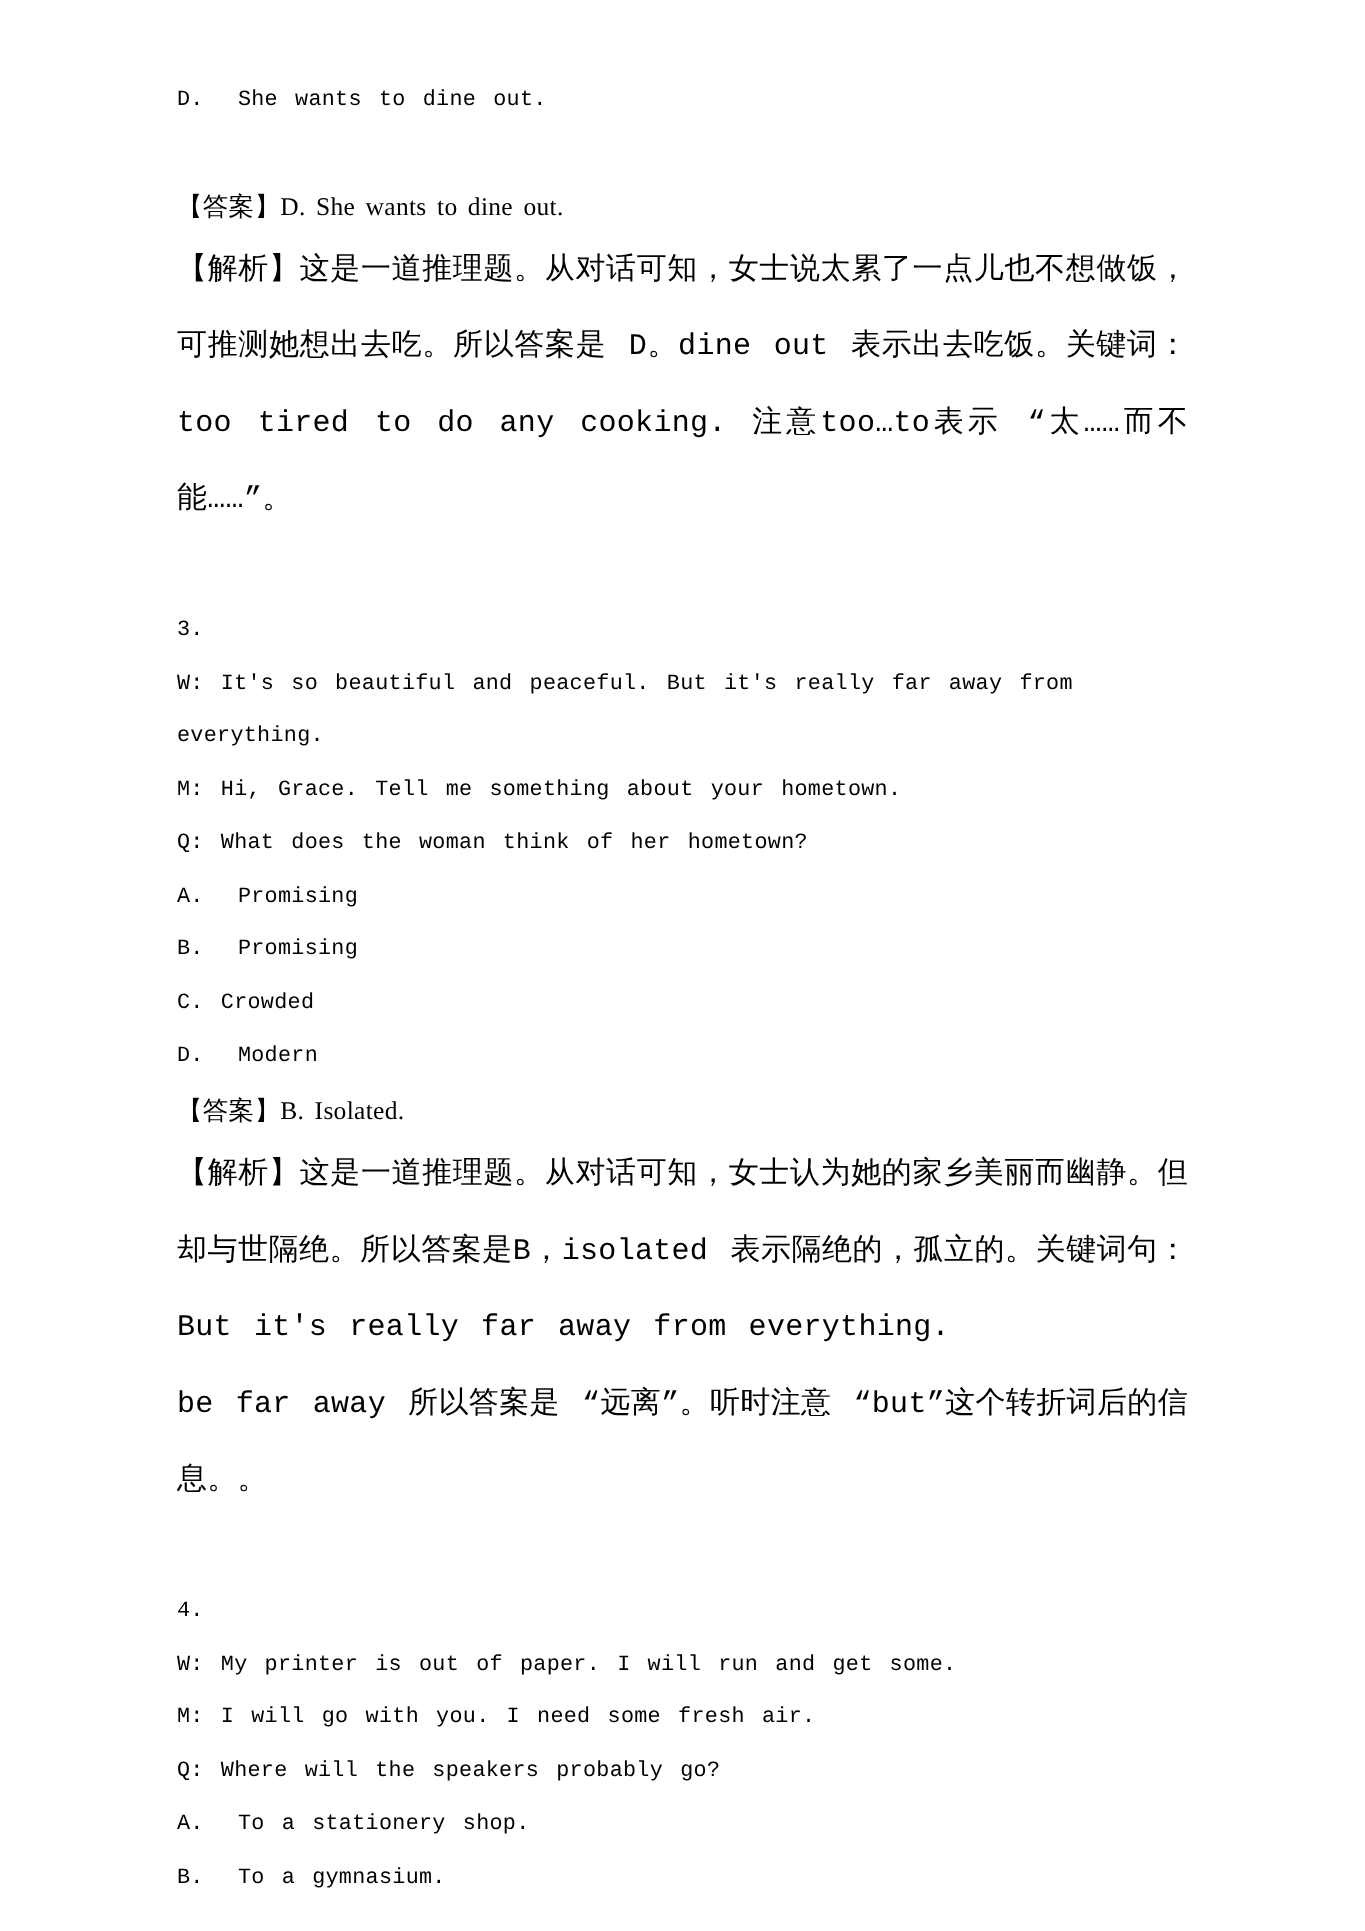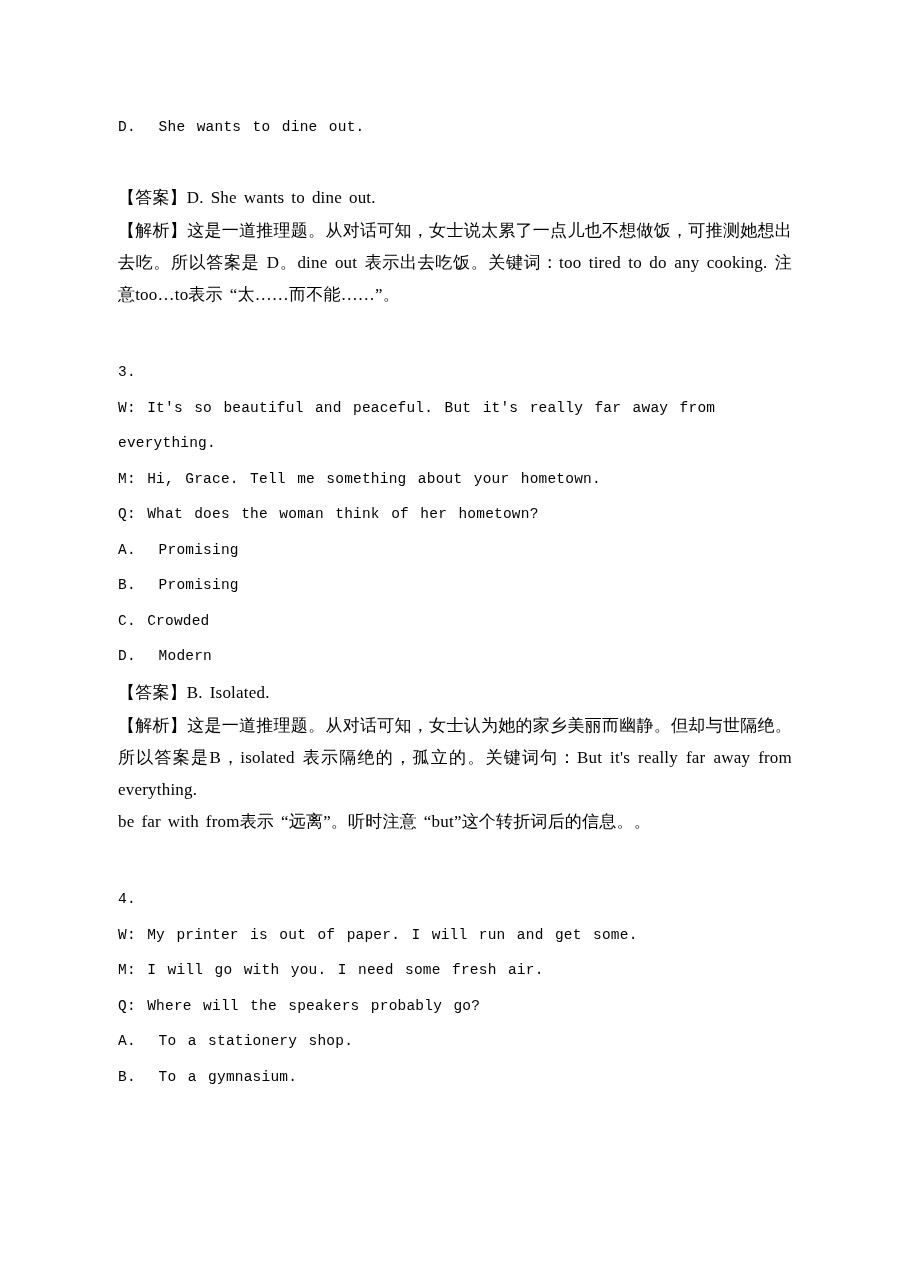--- a/index.html
+++ b/index.html
@@ -11,41 +11,41 @@
     width: 910px;
     height: 1287px;
     font-family: "Liberation Mono", "DejaVu Sans Mono", monospace;
     color: #000000;
   }
   .page {
     position: relative;
     width: 910px;
     height: 1287px;
     box-sizing: border-box;
-    padding: 110px 118px 0 118px;
+    padding: 50px 118px 0 118px;
   }
   .line {
     font-size: 14.5px;
     line-height: 35.5px;
     white-space: pre-wrap;
     letter-spacing: 0.2px;
   }
   .cn {
     font-family: Liberation Serif, serif;
     font-size: 17px;
     line-height: 35.5px;
     letter-spacing: 0.2px;
     text-align: justify;
     text-justify: inter-ideograph;
     white-space: pre-wrap;
   }
   .cn-block {
-    font-family: Liberation Serif, serif;
-    font-size: 17px;
-    line-height: 32px;
+    font-family: Liberation Mono, monospace;
+    font-size: 20px;
+    line-height: 51px;
     letter-spacing: 0.2px;
     text-align: justify;
     text-justify: inter-ideograph;
     white-space: pre-wrap;
   }
   .gap-lg { height: 44px; }
   .gap-md { height: 34px; }
   .spaced {
     word-spacing: 2.5px;
   }
@@ -78,21 +78,21 @@
   <div class="line spaced">B.  Promising</div>
 
   <div class="line spaced">C. Crowded</div>
 
   <div class="line spaced">D.  Modern</div>
 
   <div class="cn spaced">【答案】B. Isolated.</div>
 
   <div class="cn-block spaced">【解析】这是一道推理题。从对话可知，女士认为她的家乡美丽而幽静。但却与世隔绝。所以答案是B，isolated 表示隔绝的，孤立的。关键词句：But it's really far away from everything.</div>
 
-  <div class="cn-block spaced">be far with from表示 “远离”。听时注意 “but”这个转折词后的信息。。</div>
+  <div class="cn-block spaced">be far away 所以答案是 “远离”。听时注意 “but”这个转折词后的信息。。</div>
 
   <div class="gap-lg"></div>
 
   <div class="line">4.</div>
 
   <div class="line spaced">W: My printer is out of paper. I will run and get some.</div>
 
   <div class="line spaced">M: I will go with you. I need some fresh air.</div>
 
   <div class="line spaced">Q: Where will the speakers probably go?</div>

